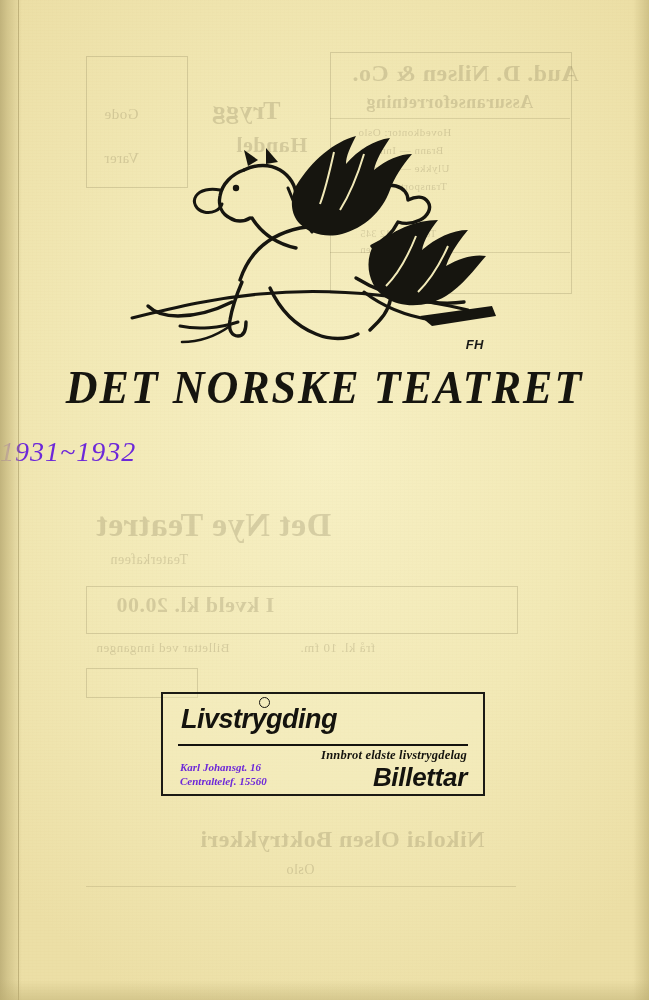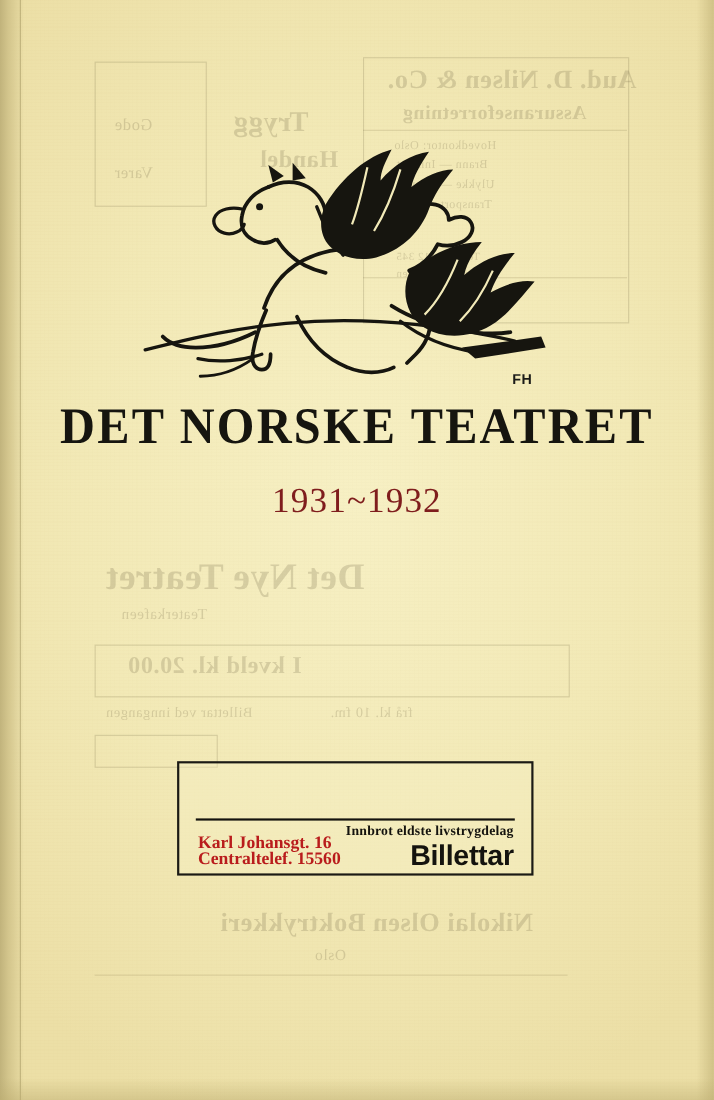--- a/index.html
+++ b/index.html
@@ -81,20 +81,21 @@
     pointer-events: none;
   }
   .bleed-blur {
     filter: blur(0.6px);
   }
 
   
   #content {
     position: absolute;
     inset: 0;
+    font-style: italic;
   }
 
   #logo-wrap {
     position: absolute;
     left: 120px;
     top: 130px;
     width: 400px;
     height: 240px;
   }
   #logo-wrap svg { display: block; }
@@ -120,24 +121,24 @@
     font-weight: bold;
     letter-spacing: 2px;
     color: #16150f;
     transform: scaleY(1.06);
   }
 
   #season {
     position: absolute;
     left: 0; right: 0;
     top: 436px;
-    text-align: center;
-    font-family: "Liberation Serif", serif;
-    font-size: 32px;
-    color: #7f1d1d;
+    text-align: left;
+    font-family: "Liberation Serif", serif;
+    font-size: 28px;
+    color: #6d28d9;
     letter-spacing: 1px;
   }
 
   
   #ad-box {
     position: absolute;
     left: 161px;
     top: 692px;
     width: 324px;
     height: 104px;
@@ -196,23 +197,23 @@
     font-size: 26px;
     color: #14130e;
     letter-spacing: -0.3px;
   }
   #ad-address {
     position: absolute;
     left: 13px;
     top: 62px;
     font-family: "Liberation Serif", serif;
     font-weight: bold;
-    font-size: 16px;
+    font-size: 11px;
     line-height: 14px;
-    color: #b91c1c;
+    color: #6d28d9;
   }
   #ad-vrule {
     position: absolute;
     left: 146px;
     top: 56px;
     width: 1px;
     height: 34px;
     background: rgba(20,19,14,0.0);
   }
 
@@ -346,20 +347,24 @@
     </div>
 
     <div id="title">
       <span>DET NORSKE TEATRET</span>
     </div>
 
     <div id="season">1931~1932</div>
 
     <div id="ad-box">
       <div id="ad-inner">
+        <div id="ad-headline">
+          <span>Livstrygding</span>
+          <span class="ring"></span>
+        </div>
         <div id="ad-divider"></div>
         <div id="ad-tagline">Innbrot eldste livstrygdelag</div>
         <div id="ad-brand">Billettar</div>
         <div id="ad-address">
           <div>Karl Johansgt. 16</div>
           <div>Centraltelef. 15560</div>
         </div>
         <div id="ad-vrule"></div>
       </div>
     </div>

